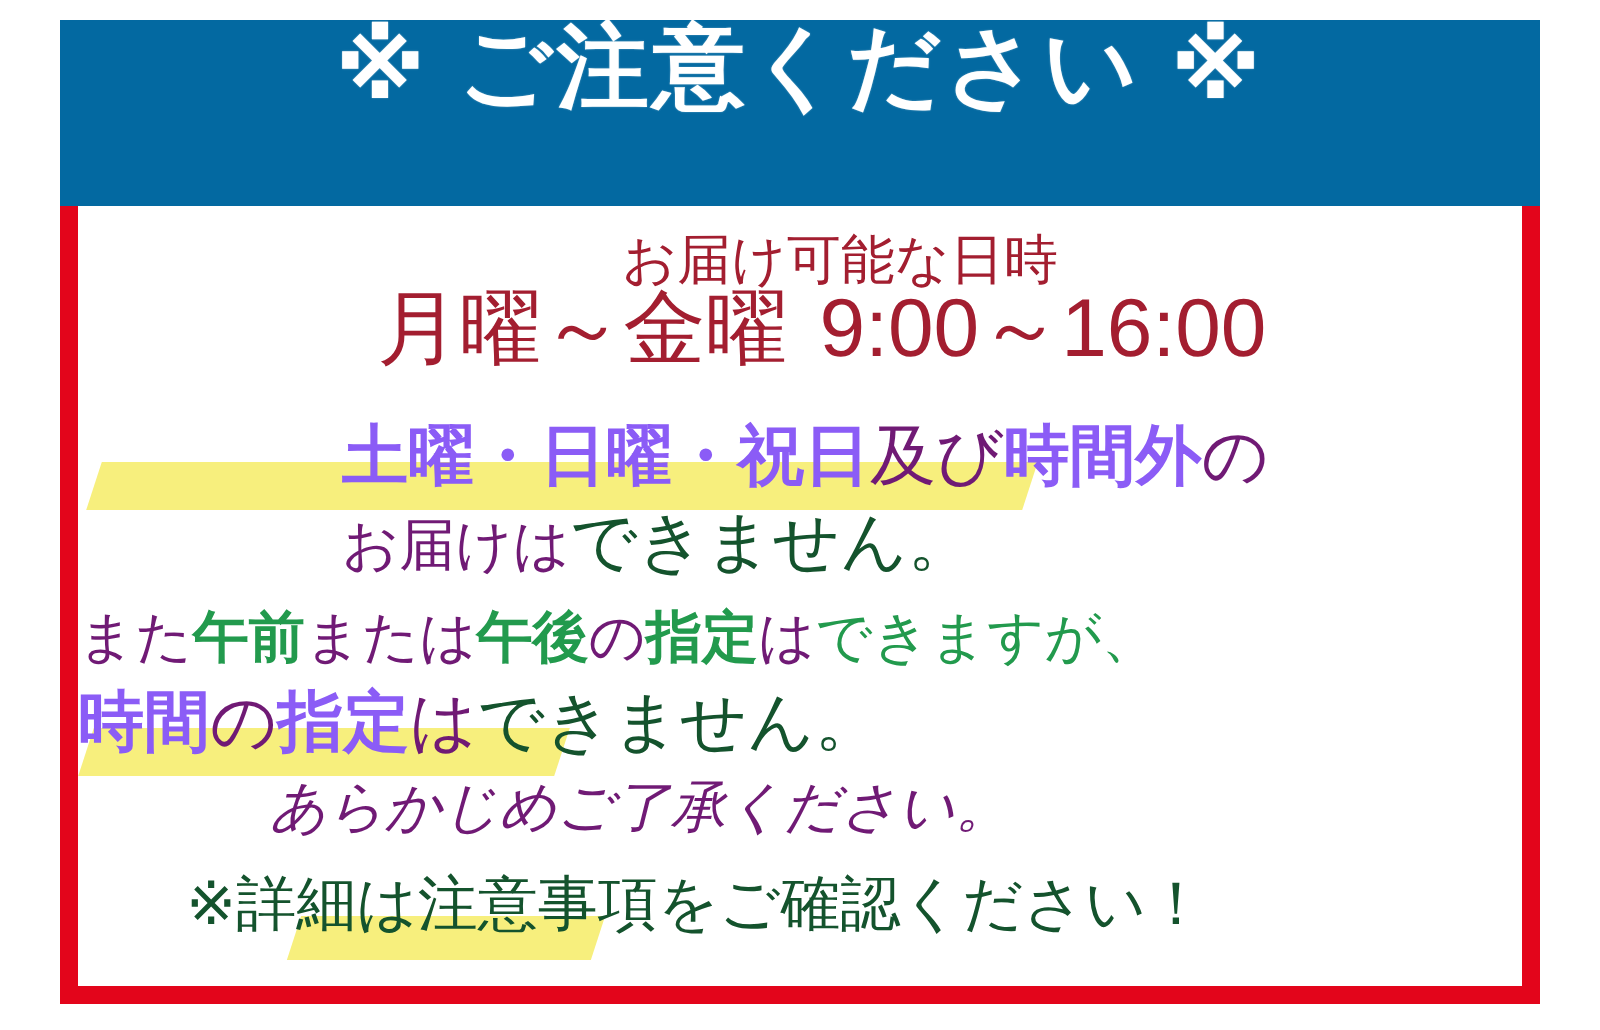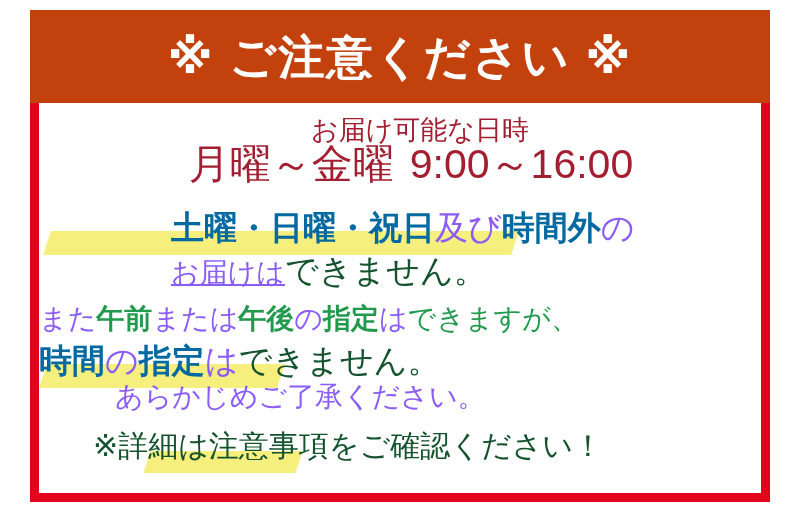--- a/index.html
+++ b/index.html
@@ -24,24 +24,23 @@
     border: 9px solid #e3051b;
     background: #ffffff;
   }
 
   .notice-header {
     position: absolute;
     left: -9px;
     top: -9px;
     width: 740px;
     height: 93px;
-    background: #c2410c;
+    background: #0369a1;
     box-sizing: border-box;
     display: flex;
-    align-items: center;
     justify-content: center;
   }
 
   .notice-header-title {
     color: #ffffff;
     font-size: 46px;
     font-weight: bold;
     letter-spacing: 2px;
     line-height: 1;
     white-space: nowrap;
@@ -70,23 +69,23 @@
     background: #f7ef7d;
     z-index: 0;
     transform: skewX(-18deg);
   }
 
   .txt { position: relative; z-index: 1; }
 
   
   .c-darkred  { color: #a31e30; }
   .c-red      { color: #14532d; }
-  .c-purple   { color: #0369a1; }
+  .c-purple   { color: #8b5cf6; }
   .c-green    { color: #229a4d; }
-  .c-black    { color: #8b5cf6; }
+  .c-black    { color: #701a75; }
   .bold       { font-weight: bold; }
 
   
   .row-subtitle {
     text-align: center;
     padding-left: 40px;
     margin-top: 10px;
     font-size: 27px;
   }
   .row-hours {
@@ -109,23 +108,24 @@
   }
   .row-5 {
     margin-top: 18px;
     font-size: 28px;
   }
   .row-6 {
     margin-top: 11px;
     font-size: 33px;
   }
   .row-7 {
-    margin-top: 6px;
-    padding-left: 76px;
+    margin-top: 13px;
+    padding-left: 96px;
     font-size: 28px;
+    font-style: italic;
   }
   .row-8 {
     margin-top: 20px;
     padding-left: 54px;
     font-size: 30px;
   }
 </style>
 </head>
 <body>
 
@@ -144,21 +144,21 @@
     <div class="line row-hours">
       <span class="txt c-darkred">月曜～金曜</span><span class="sep"></span><span class="txt c-darkred">9:00～16:00</span>
     </div>
 
     <div class="line row-3">
       <span class="hl-band" style="left:8px; top:20px; width:468px; height:24px;"></span>
       <span class="txt c-purple bold">土曜・日曜・祝日</span><span class="txt c-black">及び</span><span class="txt c-purple bold">時間外</span><span class="txt c-black">の</span>
     </div>
 
     <div class="line row-4">
-      <span class="txt c-black" style="font-size:28px;text-decoration:underline;">お届けは</span><span class="txt c-red">できません。</span>
+      <span class="txt c-black" style="font-size:28px;">お届けは</span><span class="txt c-red">できません。</span>
     </div>
 
     <div class="line row-5">
       <span class="txt c-black">また</span><span class="txt c-green bold">午前</span><span class="txt c-black">または</span><span class="txt c-green bold">午後</span><span class="txt c-black">の</span><span class="txt c-green bold">指定</span><span class="txt c-black">は</span><span class="txt c-green">できますが、</span>
     </div>
 
     <div class="line row-6">
       <span class="hl-band" style="left:4px; top:20px; width:238px; height:24px;"></span>
       <span class="txt c-purple bold">時間</span><span class="txt c-black">の</span><span class="txt c-purple bold">指定</span><span class="txt c-black">は</span><span class="txt c-red">できません。</span>
     </div>

